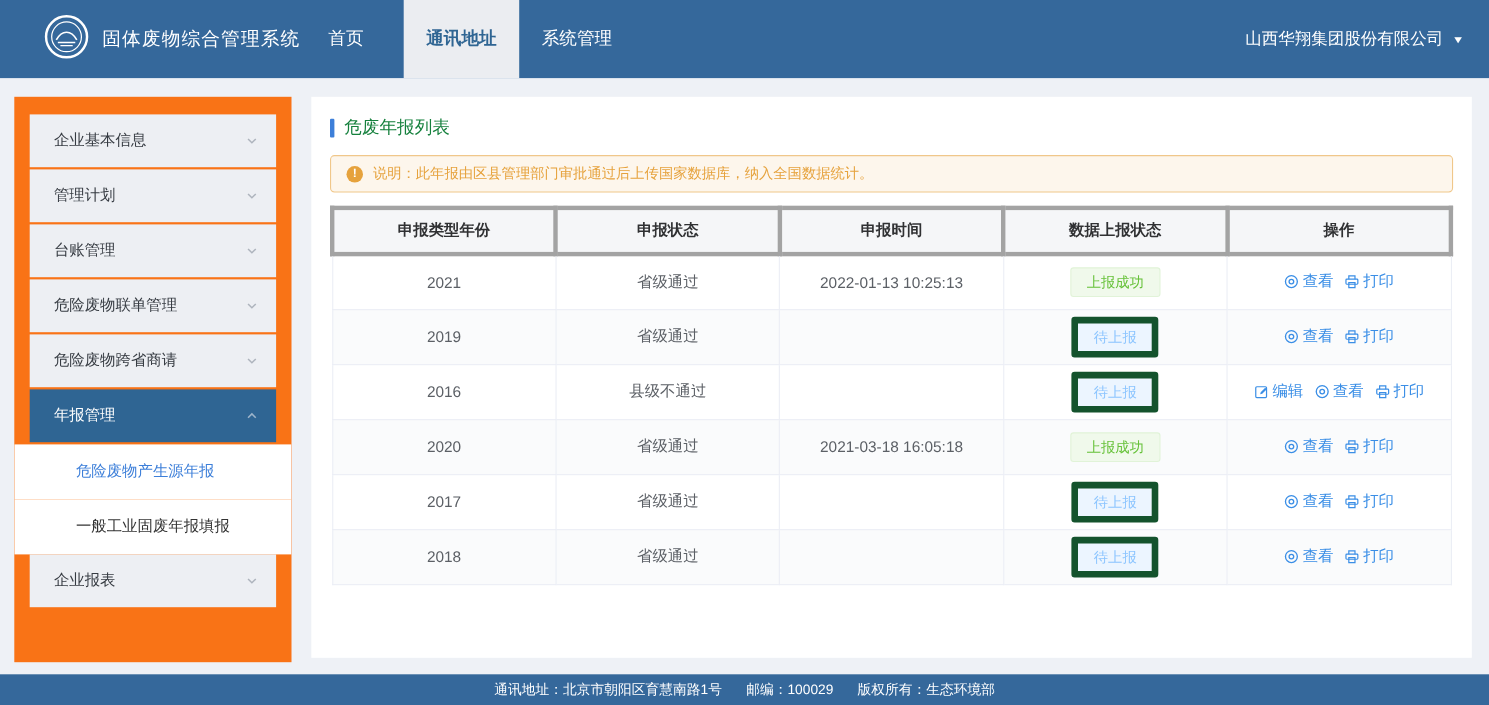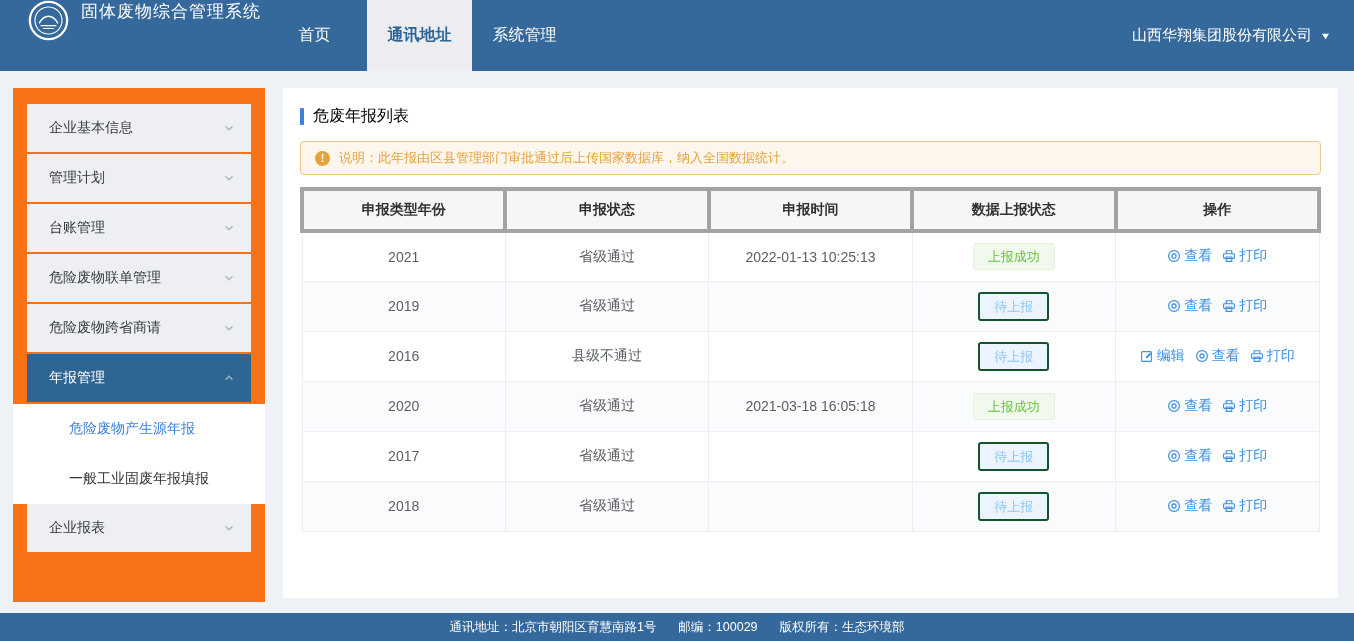--- a/index.html
+++ b/index.html
@@ -12,56 +12,56 @@
   *{box-sizing:border-box;}
   html,body{margin:0;padding:0;}
   body{
     width:1354px;height:641px;position:relative;overflow:hidden;
     background:var(--page-bg);
     font-family:"Liberation Sans", sans-serif;
   }
 
   
   .navbar{position:absolute;top:0;left:0;right:0;height:71px;background:var(--navbar-blue);display:flex;align-items:stretch;}
-  .brand{display:flex;align-items:flex-start;gap:12px;padding-left:28px;width:262px;flex:none;}
+  .brand{display:flex;align-items:center;gap:12px;padding-left:40px;width:262px;flex:none;}
   .brand-title{color:#fff;font-size:17px;letter-spacing:1px;white-space:nowrap;}
   .tabs{display:flex;align-items:stretch;}
   .tab{width:105px;display:flex;align-items:center;justify-content:center;color:#fff;font-size:16px;cursor:pointer;}
   .tab.active{background:#ebedf1;color:var(--active-item-blue);font-weight:bold;}
   .account{margin-left:auto;display:flex;align-items:center;gap:9px;padding-right:24px;color:#fff;font-size:15px;cursor:pointer;}
   .caret{font-size:9px;color:#fff;transform:scaleX(1.3);}
 
   
   .sidebar{position:absolute;left:13px;top:88px;width:252px;height:514px;background:#f97316;padding-top:16px;overflow:hidden;}
   .side-item{height:48px;margin:0 14px 2px 14px;background:#edeff3;display:flex;align-items:center;justify-content:space-between;
     padding:0 16px 0 22px;font-size:14px;color:#363b42;cursor:pointer;}
   .side-item.active{background:var(--active-item-blue);color:#fff;}
   .side-item .chev{color:#aeb4bd;display:flex;align-items:center;}
   .side-item.active .chev{color:#9db4ca;}
   .side-sub{height:50px;display:flex;align-items:center;padding-left:56px;font-size:14px;color:#333;background:#fff;cursor:pointer;}
   .side-sub.active{color:var(--title-accent);}
 
   
   .main{position:absolute;left:283px;top:88px;width:1055px;height:510px;background:#fff;padding:12px 17px;}
-  .page-title{display:flex;align-items:center;gap:9px;margin:6px 0 14px 0;font-size:16px;color:#000000;}
+  .page-title{display:flex;align-items:center;gap:9px;margin:6px 0 14px 0;font-size:16px;color:#15803d;}
   .title-bar{width:4px;height:17px;background:var(--title-accent);border-radius:1px;flex:none;}
 
   .alert{height:34px;border:1px solid #f0c78a;background:#fdf6ec;border-radius:4px;display:flex;align-items:center;gap:9px;
     padding:0 14px;color:#e6a23c;font-size:13px;margin-bottom:12px;}
   .alert-icon{width:15px;height:15px;border-radius:50%;background:#e6a23c;color:#fff;font-size:11px;font-weight:bold;
     display:flex;align-items:center;justify-content:center;flex:none;line-height:1;}
 
   table{width:100%;border-collapse:collapse;table-layout:fixed;}
   th{height:42px;background:#f5f6f8;font-size:14px;font-weight:bold;color:#303133;border:4px solid #a3a3a3;text-align:center;}
   td{height:50px;font-size:14px;color:#5c6066;border:1px solid #ebeef5;text-align:center;background:#fff;}
   tr.striped td{background:#fafbfc;}
 
   .badge{display:inline-block;padding:6px 14px;font-size:13px;border-radius:3px;line-height:1;}
   .badge.success{color:#67c23a;background:#f0f9eb;border:1px solid #e1f3d8;text-align:right;}
-  .badge.pending{color:#8cc5ff;background:#ecf5ff;border:2px solid #14532d;}
+  .badge.pending{color:#8cc5ff;background:#ecf5ff;border:6px solid #14532d;}
 
   .ops a{color:var(--link-blue);text-decoration:none;margin:0 5px;display:inline-flex;align-items:center;gap:3px;font-size:14px;cursor:pointer;white-space:nowrap;}
   .ops svg{display:block;}
 
   
   .footer{position:absolute;left:0;right:0;bottom:0;height:28px;background:var(--navbar-blue);color:#fff;
     display:flex;align-items:center;justify-content:center;gap:22px;font-size:12.5px;}
 </style>
 </head>
 <body>

